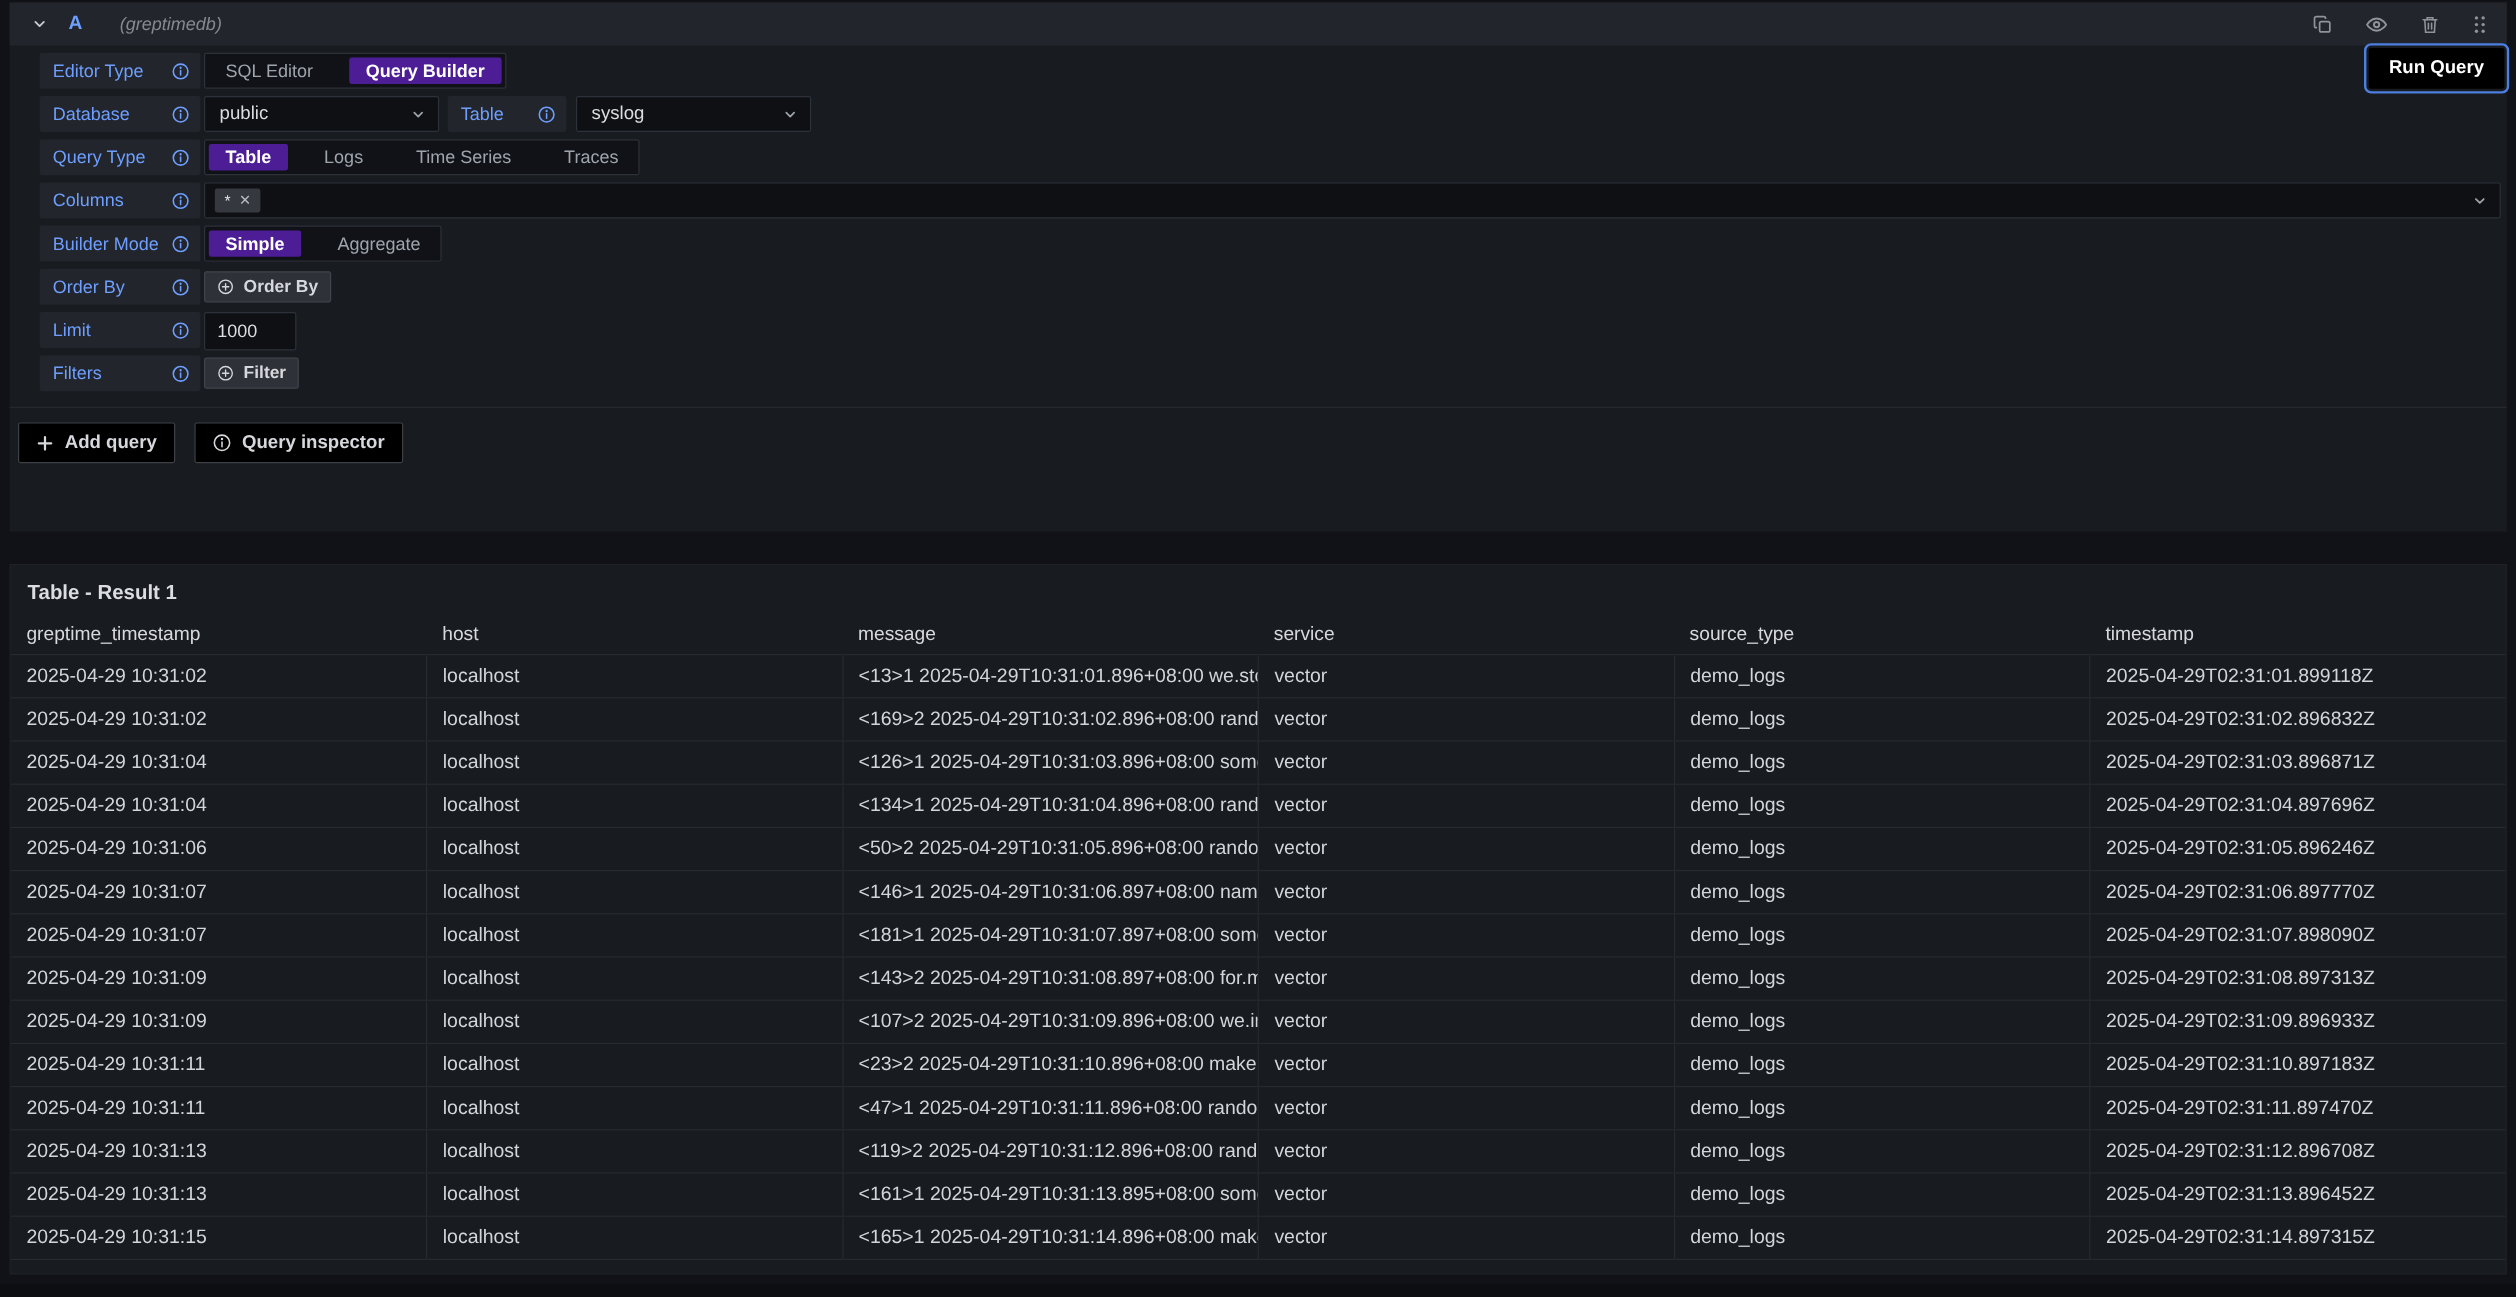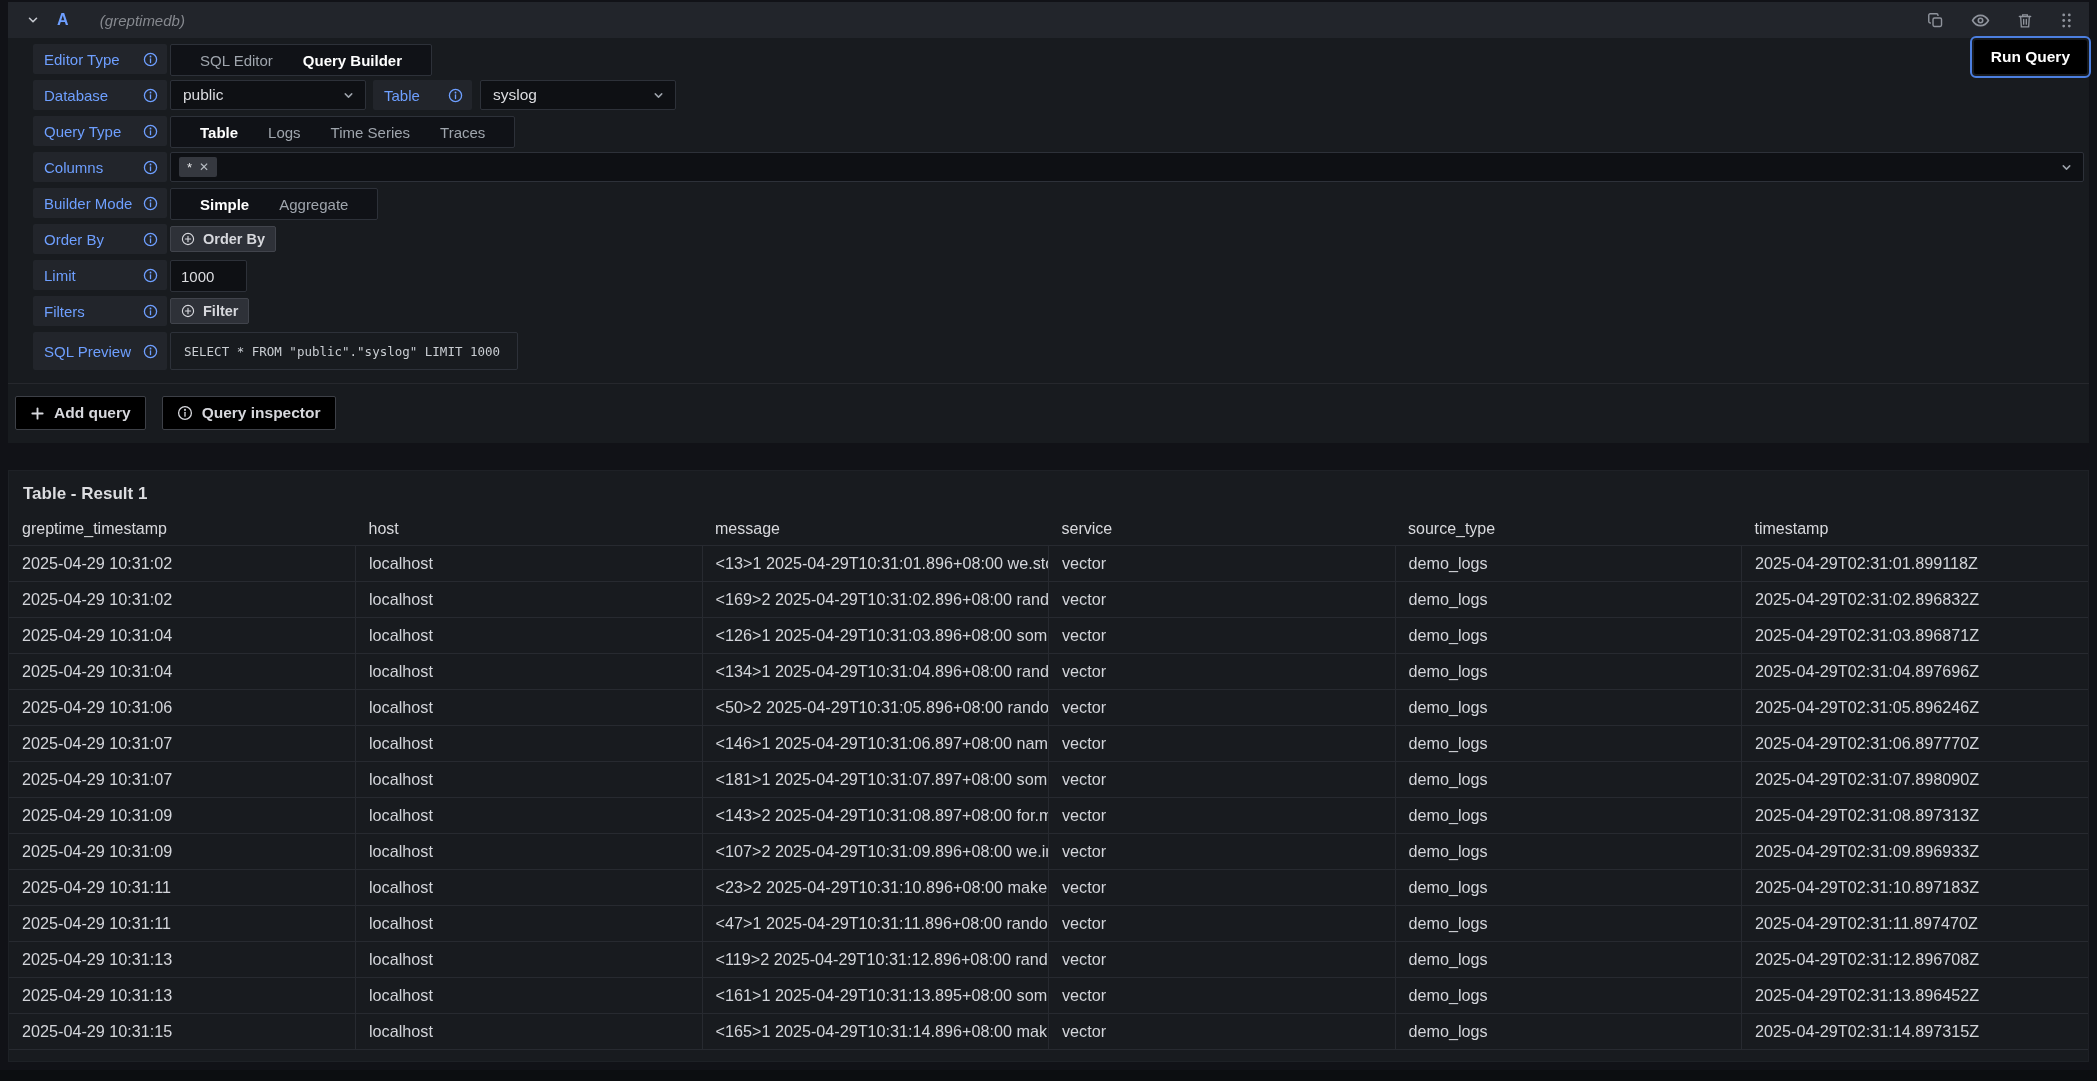--- a/index.html
+++ b/index.html
@@ -36,30 +36,30 @@
   .field-label {
     width: 134px; min-width: 134px; background: #22252b; border-radius: 2px;
     display: flex; align-items: center; justify-content: space-between;
     padding: 0 9px 0 11px; margin-right: 3px;
   }
   .field-label.small { width: 99px; min-width: 99px; margin-left: 7px; }
   .field-label .lbl { color: #6e9fff; font-size: 15px; font-weight: 500; white-space: nowrap; }
   .info { display: flex; align-items: center; cursor: pointer; }
 
   .segmented {
-    display: flex; align-items: center; gap: 2px;
+    display: flex; align-items: center; gap: 16px;
     background: #101217; border: 1px solid #2d3139; border-radius: 2px;
-    padding: 15px;
+    padding: 3px;
   }
   .seg-option {
     display: flex; align-items: center; height: 100%;
     padding: 0 14px; font-size: 15px; color: #9fa5ad;
     border-radius: 2px; cursor: pointer; white-space: nowrap;
   }
-  .seg-option.selected { background: #0369a1; color: #ffffff; font-weight: 700; }
+  .seg-option.selected { background: #4c1d95; color: #ffffff; font-weight: 700; }
 
   .select {
     display: flex; align-items: center; justify-content: space-between;
     background: #0e1014; border: 1px solid #2d3139; border-radius: 2px;
     padding: 0 10px 0 12px; cursor: pointer;
   }
   .select .value { font-size: 15.5px; color: #dcdde1; }
   .select .sel-chevron { color: #9da3ab; }
   .w-db { width: 196px; }
   .w-tbl { width: 196px; margin-left: 5px; }
@@ -358,35 +358,20 @@
         <span>
             <svg width="14" height="14" viewBox="0 0 16 16" fill="none" stroke="#d7d8dd" stroke-width="1.3">
               <circle cx="8" cy="8" r="6.4"></circle>
               <path d="M8 5v6M5 8h6" stroke-linecap="round"></path>
             </svg>
           </span>
         <span>Filter</span>
       </button>
     </div>
 
-    <div class="erow tall">
-      <div class="field-label">
-        <span class="lbl">SQL Preview</span>
-        <span class="info">
-            <svg width="15" height="15" viewBox="0 0 16 16" fill="none" stroke="#6e9fff" stroke-width="1.4">
-              <circle cx="8" cy="8" r="6.5"></circle>
-              <path d="M8 7.3v3.9" stroke-linecap="round"></path>
-              <path d="M8 4.7v.3" stroke-linecap="round" stroke-width="1.9"></path>
-            </svg>
-          </span>
-      </div>
-      <div class="sql-preview">
-        <span>SELECT * FROM "public"."syslog" LIMIT 1000</span>
-      </div>
-    </div>
 
   </div>
 
   <div class="qp-footer">
     <button class="btn-footer">
       <span>
           <svg width="15" height="15" viewBox="0 0 16 16" fill="none" stroke="#d7d8dd" stroke-width="2" stroke-linecap="round">
             <path d="M8 2.5v11M2.5 8h11"></path>
           </svg>
         </span>

